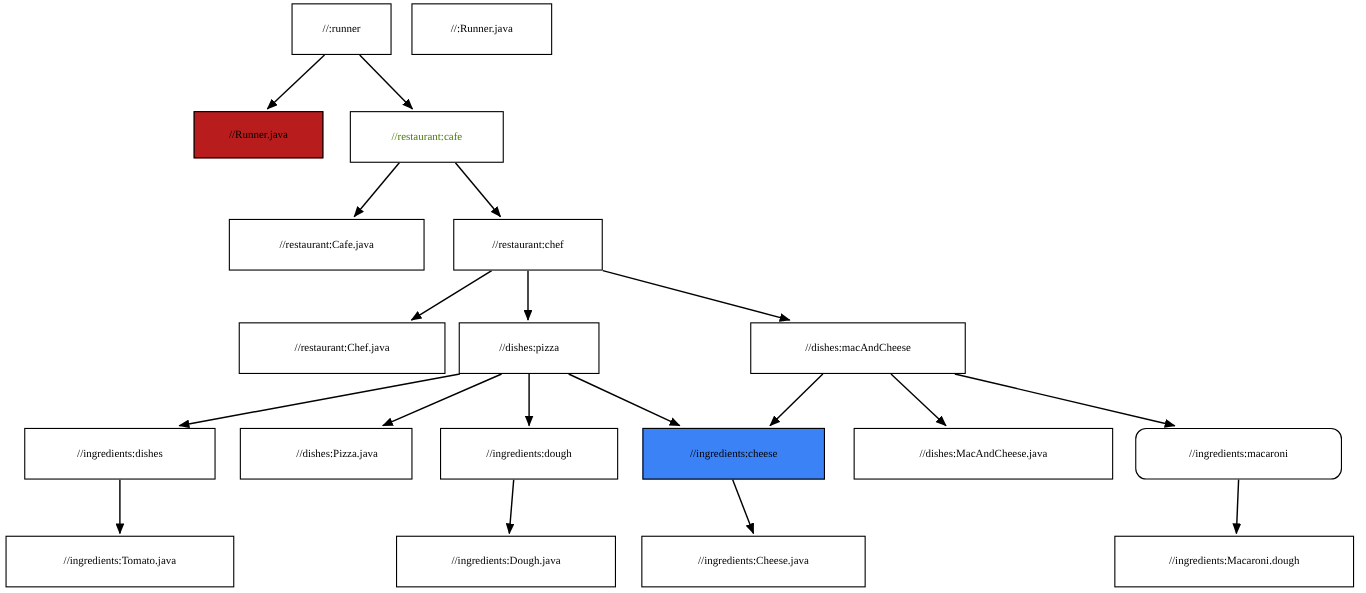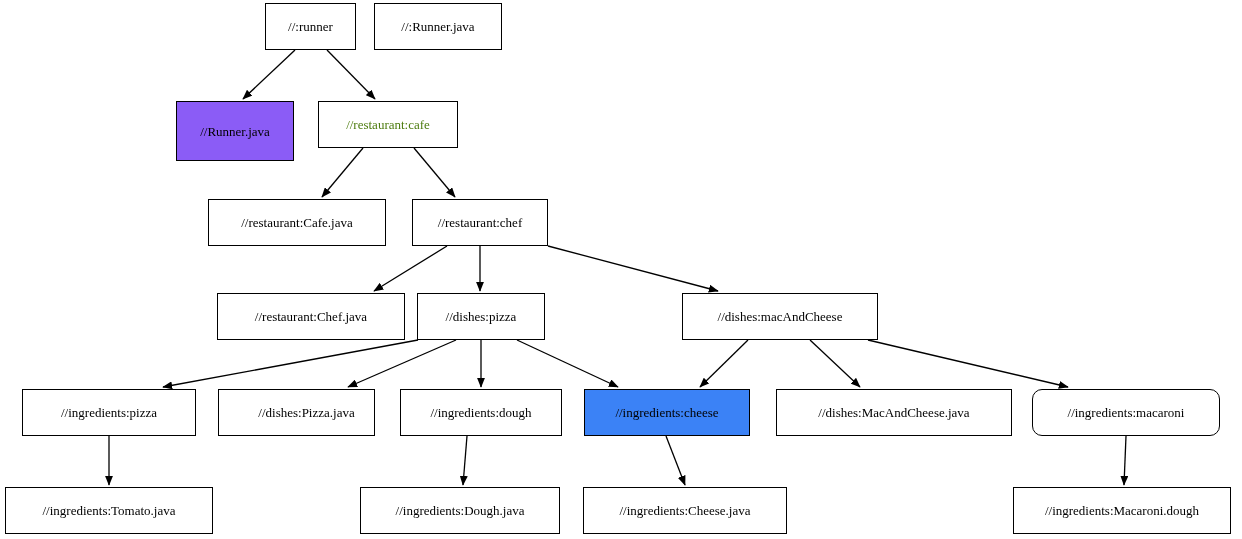--- a/index.html
+++ b/index.html
@@ -30,21 +30,21 @@
     position: absolute;
     box-sizing: border-box;
     border: 1px solid #000000;
     background: #ffffff;
     display: flex;
     align-items: center;
     justify-content: center;
     white-space: nowrap;
     color: #000000;
     font-family: "Liberation Serif", "DejaVu Serif", serif;
-    font-size: 13px;
+    font-size: 10px;
     line-height: 1;
     letter-spacing: 0px;
     z-index: 2;
   }
   .node-label {
     display: block;
     text-align: center;
   }
 </style>
 </head>
@@ -80,21 +80,21 @@
       </g>
   </svg>
 
   <div id="nodes-group">
       <div class="node" style="left: 265px; top: 3px; width: 91px; height: 47px; background: rgb(255, 255, 255); border-color: rgb(0, 0, 0); color: rgb(0, 0, 0);">
         <span class="node-label">//:runner</span>
       </div>
       <div class="node" style="left: 374px; top: 3px; width: 128px; height: 47px; background: rgb(255, 255, 255); border-color: rgb(0, 0, 0); color: rgb(0, 0, 0);">
         <span class="node-label">//:Runner.java</span>
       </div>
-      <div class="node" style="left: 176px; top: 101px; width: 118px; height: 60px; background: #8b5cf6; border-color: rgb(0, 0, 0); color: rgb(0, 0, 0);">
+      <div class="node" style="left: 176px; top: 101px; width: 118px; height: 43px; background: #b91c1c; border-color: rgb(0, 0, 0); color: rgb(0, 0, 0);">
         <span class="node-label">//Runner.java</span>
       </div>
       <div class="node" style="left: 318px; top: 101px; width: 140px; height: 47px; background: rgb(255, 255, 255); border-color: rgb(0, 0, 0); color: #4d7c0f;">
         <span class="node-label">//restaurant:cafe</span>
       </div>
       <div class="node" style="left: 208px; top: 199px; width: 178px; height: 47px; background: rgb(255, 255, 255); border-color: rgb(0, 0, 0); color: rgb(0, 0, 0);">
         <span class="node-label">//restaurant:Cafe.java</span>
       </div>
       <div class="node" style="left: 412px; top: 199px; width: 136px; height: 47px; background: rgb(255, 255, 255); border-color: rgb(0, 0, 0); color: rgb(0, 0, 0);">
         <span class="node-label">//restaurant:chef</span>
@@ -102,21 +102,21 @@
       <div class="node" style="left: 217px; top: 293px; width: 188px; height: 47px; background: rgb(255, 255, 255); border-color: rgb(0, 0, 0); color: rgb(0, 0, 0);">
         <span class="node-label">//restaurant:Chef.java</span>
       </div>
       <div class="node" style="left: 417px; top: 293px; width: 128px; height: 47px; background: rgb(255, 255, 255); border-color: rgb(0, 0, 0); color: rgb(0, 0, 0);">
         <span class="node-label">//dishes:pizza</span>
       </div>
       <div class="node" style="left: 682px; top: 293px; width: 196px; height: 47px; background: rgb(255, 255, 255); border-color: rgb(0, 0, 0); color: rgb(0, 0, 0);">
         <span class="node-label">//dishes:macAndCheese</span>
       </div>
       <div class="node" style="left: 22px; top: 389px; width: 174px; height: 47px; background: rgb(255, 255, 255); border-color: rgb(0, 0, 0); color: rgb(0, 0, 0);">
-        <span class="node-label">//ingredients:pizza</span>
+        <span class="node-label">//ingredients:dishes</span>
       </div>
       <div class="node" style="left: 218px; top: 389px; width: 157px; height: 47px; background: rgb(255, 255, 255); border-color: rgb(0, 0, 0); color: rgb(0, 0, 0); padding-left: 20px;">
         <span class="node-label">//dishes:Pizza.java</span>
       </div>
       <div class="node" style="left: 400px; top: 389px; width: 162px; height: 47px; background: rgb(255, 255, 255); border-color: rgb(0, 0, 0); color: rgb(0, 0, 0);">
         <span class="node-label">//ingredients:dough</span>
       </div>
       <div class="node" style="left: 584px; top: 389px; width: 166px; height: 47px; background: #3b82f6; border-color: rgb(0, 0, 0); color: rgb(0, 0, 0);">
         <span class="node-label">//ingredients:cheese</span>
       </div>

